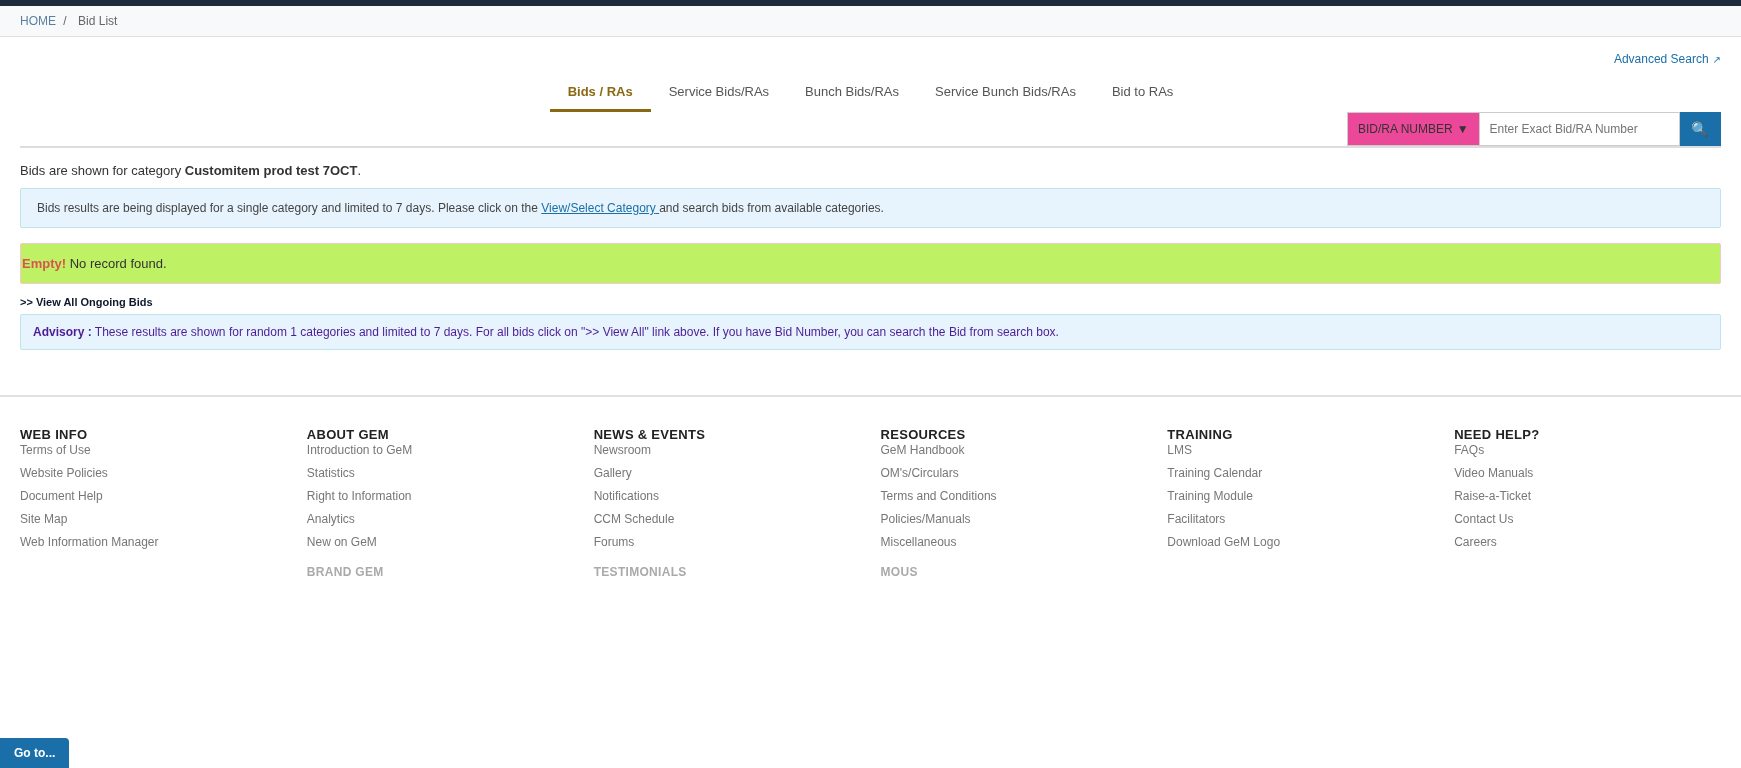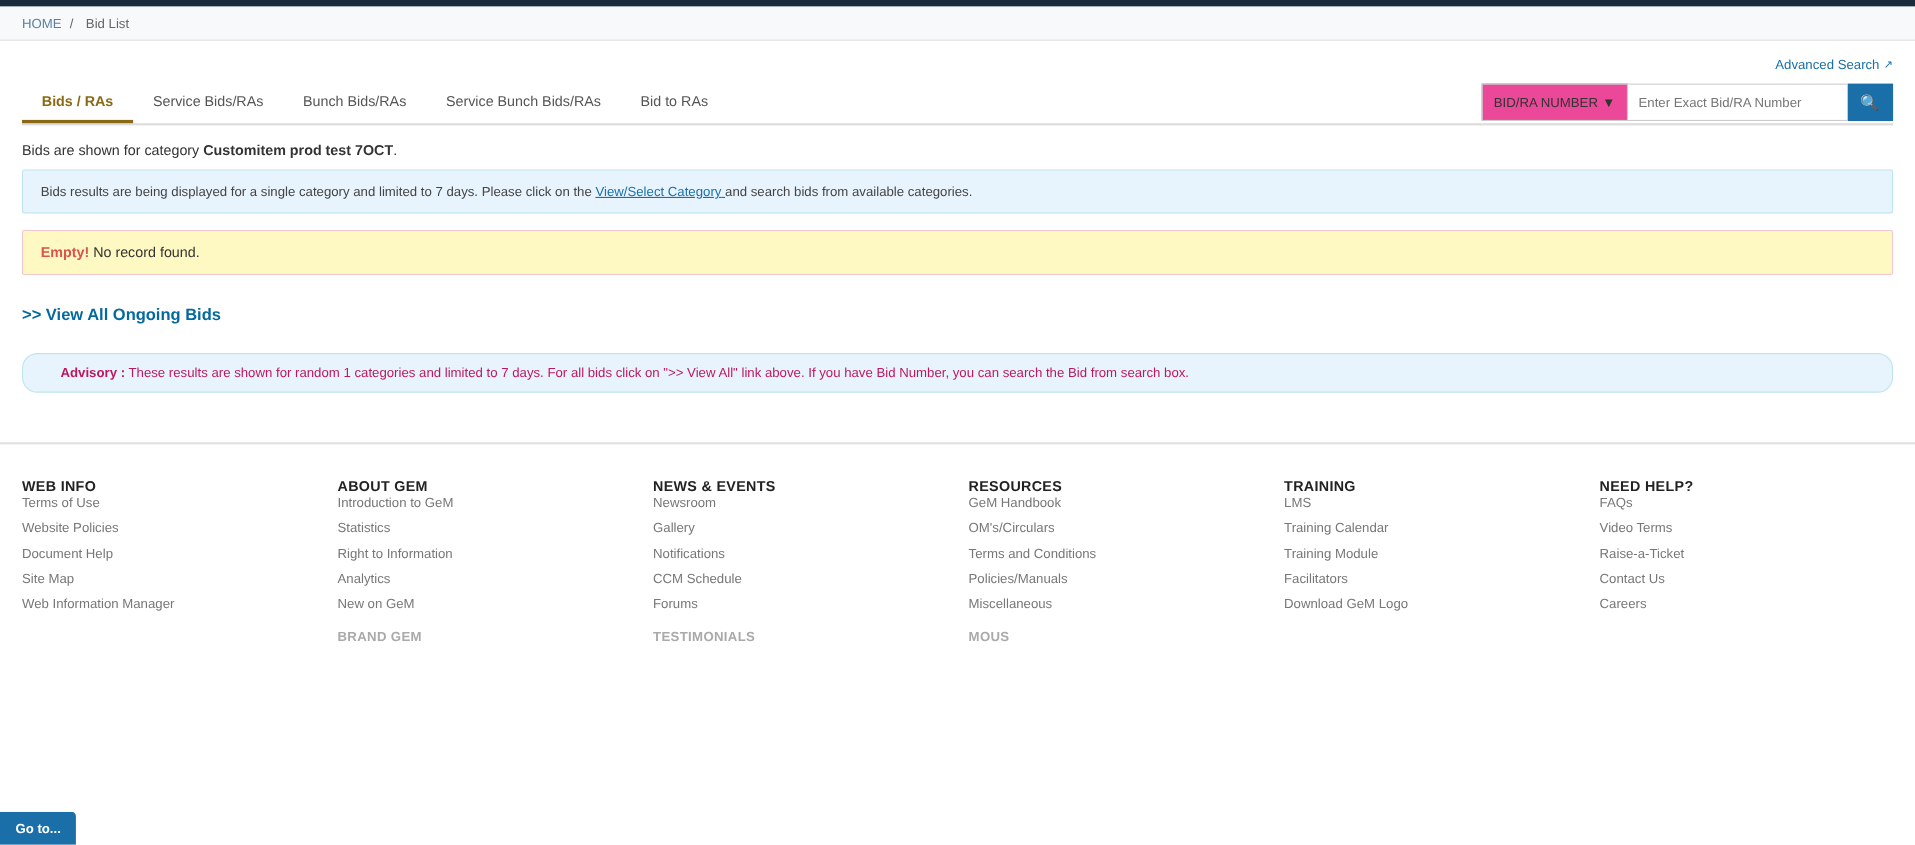--- a/index.html
+++ b/index.html
@@ -35,20 +35,21 @@
       color: #1a6fa8; font-size: 12px; text-decoration: none;
       display: flex; align-items: center; gap: 4px;
     }
 
     
     .tabs-bar {
       display: flex;
       align-items: center;
       border-bottom: 2px solid #ddd;
       margin-bottom: 15px;
+      flex-direction: column;
     }
     .tabs-left {
       display: flex;
       flex: 1;
       gap: 0;
     }
     .tab-item {
       padding: 10px 18px;
       cursor: pointer;
       font-size: 13px;
@@ -113,49 +114,49 @@
     
     .category-label {
       font-size: 13px;
       color: #333;
       margin-bottom: 10px;
     }
     .category-label strong { font-weight: bold; }
 
     
     .empty-box {
-      background: #fef9c3;
+      background: #bef264;
       border: 1px solid #f5c6cb;
-      padding: 12px 16px;
+      padding: 12px 1px;
       font-size: 13px;
-      margin-bottom: 28px;
+      margin-bottom: 12px;
       border-radius: 2px;
     }
     .empty-label { color: #d9534f; font-weight: bold; }
     .empty-text { color: #666; }
 
     
     .view-all-link {
-      color: #0369a1;
-      font-size: 15px;
+      color: #0f172a;
+      font-size: 11px;
       text-decoration: none;
       font-weight: bold;
       display: block;
-      margin-bottom: 26px;
+      margin-bottom: 6px;
     }
 
     
     .advisory-box {
       background: #e8f4fd;
       border: 1px solid #bee5eb;
-      padding: 10px 34px;
-      font-size: 12px;
-      color: #be185d;
+      padding: 10px 12px;
+      font-size: 12px;
+      color: #4c1d95;
       margin-bottom: 30px;
-      border-radius: 14px;
+      border-radius: 2px;
     }
     .advisory-label { font-weight: bold; }
 
     
     .footer {
       background: #fff;
       border-top: 2px solid #e0e0e0;
       padding: 30px 20px 20px;
     }
     .footer-grid {
@@ -338,21 +339,21 @@
         <li><a href="#">Training Module</a></li>
         <li><a href="#">Facilitators</a></li>
         <li><a href="#">Download GeM Logo</a></li>
       </ul>
     </div>
 
     <div class="footer-col">
       <h4>NEED HELP?</h4>
       <ul>
         <li><a href="#">FAQs</a></li>
-        <li><a href="#">Video Terms</a></li>
+        <li><a href="#">Video Manuals</a></li>
         <li><a href="#">Raise-a-Ticket</a></li>
         <li><a href="#">Contact Us</a></li>
         <li><a href="#">Careers</a></li>
       </ul>
     </div>
 
   </div>
 </div>
 
 <div class="bottom-btn">

